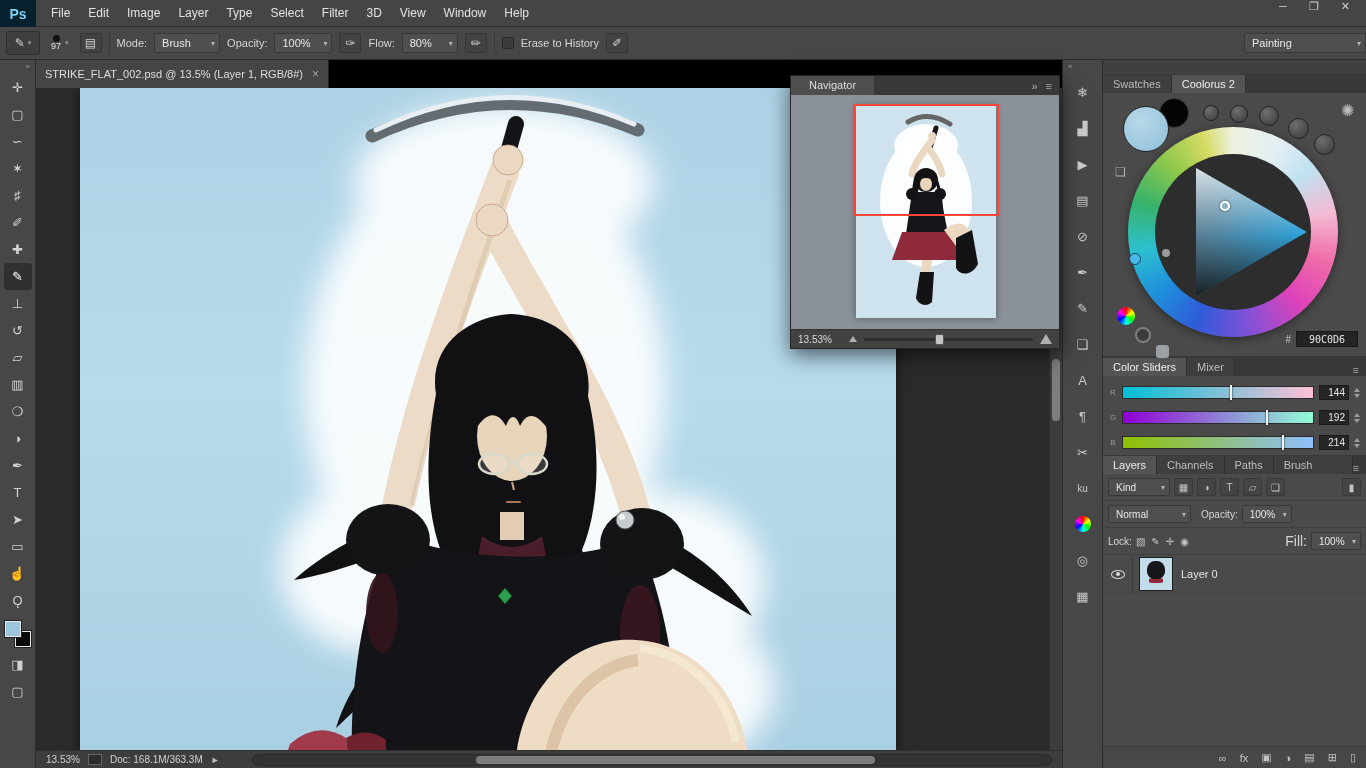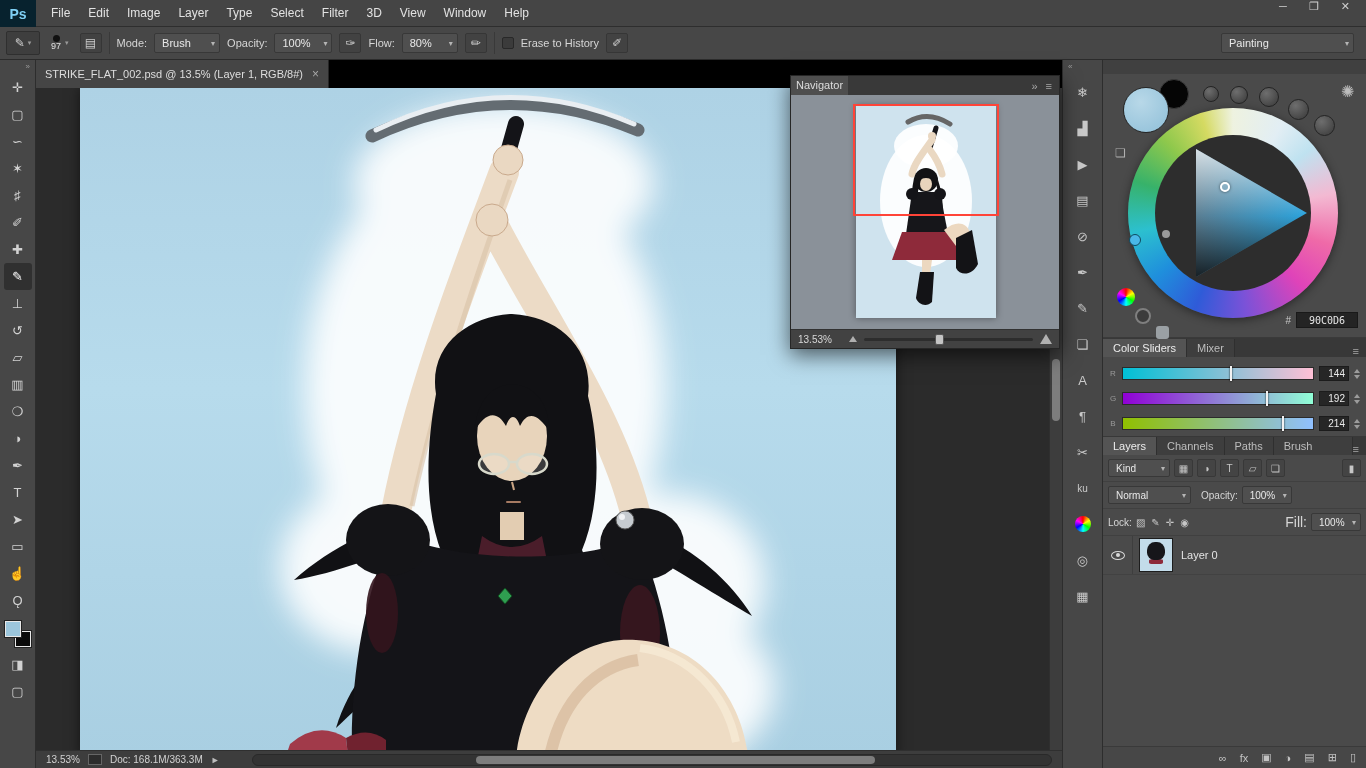--- a/index.html
+++ b/index.html
@@ -18,21 +18,21 @@
 .tp{width:34px;height:24px;background:#3e3e3e;border:1px solid #2f2f2f;border-radius:2px;display:flex;align-items:center;justify-content:center;gap:3px;font-size:12px;color:#d8d8d8}
 .bchip{height:26px;display:flex;align-items:center;gap:4px;padding:0 4px;border-radius:2px}
 .bdot{width:7px;height:7px;border-radius:50%;background:#111;margin:0 auto}
 .bnum{font-size:9px;color:#e0e0e0;text-align:center;line-height:1}
 .opt-sep{width:1px;height:22px;background:#393939}
 .lbl{color:#d6d6d6;font-size:11px}
 .combo{height:20px;background:#4f4f4f;border:1px solid #383838;border-radius:2px;display:flex;align-items:center;padding:0 4px 0 7px;color:#e8e8e8;font-size:11px}
 .dd::after{content:"▾";font-size:8px;color:#b5b5b5;margin-left:auto;padding-left:6px}
 .icon-btn{width:22px;height:20px;display:flex;align-items:center;justify-content:center;font-size:12px;color:#cdcdcd;background:#424242;border:1px solid #363636;border-radius:2px}
 .chk{width:12px;height:12px;background:#3b3b3b;border:1px solid #282828;border-radius:2px}
-.ws{margin-left:auto;margin-right:12px;width:133px}
+.ws{margin-left:auto;margin-right:0;width:122px}
 
 
 .toolbar{position:absolute;top:60px;left:0;bottom:0;width:36px;background:#474747;border-right:1px solid #2d2d2d;display:flex;flex-direction:column;align-items:center}
 .tb-head{height:14px;font-size:8px;color:#9a9a9a;line-height:14px;align-self:flex-end;padding-right:5px}
 .tool{width:28px;height:27px;display:flex;align-items:center;justify-content:center;font-size:13px;color:#d2d2d2;border-radius:3px}
 .tool.selected{background:#303030;color:#fff}
 .swatches{width:26px;height:26px;position:relative;margin:7px 0 4px}
 .sw-fg{position:absolute;left:0;top:0;width:16px;height:16px;background:#9cc6dc;border:1px solid #e8e8e8;box-shadow:0 0 0 1px #222;z-index:2}
 .sw-bg{position:absolute;right:0;bottom:0;width:16px;height:16px;background:#0a0a0a;border:1px solid #e8e8e8;box-shadow:0 0 0 1px #222}
 
@@ -122,21 +122,21 @@
 .thumb.checker::after{content:"";position:absolute;left:22%;top:8%;width:56%;height:66%;background:#15151a;border-radius:45%}
 .thumb.photo{background:#c3dcea}
 .thumb.photo::after{content:"";position:absolute;left:22%;top:8%;width:56%;height:58%;background:#16161a;border-radius:45% 45% 40% 40%}
 .thumb.photo::before{content:"";position:absolute;left:27%;top:62%;width:46%;height:16%;background:#8e2a3a;border-radius:30%}
 .lname{margin-left:8px;font-size:11px;color:#e4e4e4;align-self:center}
 .lbottom{height:22px;border-top:1px solid #3a3a3a;background:#474747;display:flex;align-items:center;justify-content:flex-end;gap:13px;padding-right:10px;color:#c2c2c2;font-size:11px}
 
 
 .navigator{position:absolute;left:790px;top:75px;width:270px;background:#474747;border:1px solid #262626;box-shadow:0 6px 20px rgba(0,0,0,.6);z-index:20}
 .nav-head{height:19px;background:#393939;display:flex;align-items:center}
-.nav-tab{background:#4e4e4e;height:19px;line-height:19px;padding:0 5px;font-size:11px;color:#ddd}
+.nav-tab{background:#4e4e4e;height:19px;line-height:19px;padding:0 18px;font-size:11px;color:#ddd}
 .nav-body{position:relative;height:234px;background:#8a9199}
 .nav-thumb{position:absolute;left:65px;top:11px;width:140px;height:212px;box-shadow:0 0 7px rgba(0,0,0,.4)}
 .nav-proxy{position:absolute;left:62px;top:9px;width:146px;height:112px;border:2px solid #ff4438}
 .nav-foot{height:19px;background:#424242;border-top:1px solid #323232;display:flex;align-items:center;gap:7px;padding:0 7px;font-size:10px;color:#d8d8d8}
 .mtn-s{width:0;height:0;border-left:4px solid transparent;border-right:4px solid transparent;border-bottom:6px solid #b0b0b0}
 .mtn-l{width:0;height:0;border-left:6px solid transparent;border-right:6px solid transparent;border-bottom:10px solid #b0b0b0}
 .nav-slider{flex:1;height:3px;background:#2d2d2d;border-radius:2px;position:relative}
 .nav-sthumb{position:absolute;left:42%;top:-4px;width:9px;height:11px;background:#c4c4c4;border:1px solid #555;border-radius:2px}
 </style>
 </head>
@@ -329,20 +329,24 @@
     <div class="dock-icon kutxt">ku</div>
     <div class="dock-icon">
         <div class="rainbow"></div>
       </div>
     <div class="dock-icon">◎</div>
     <div class="dock-icon">▦</div>
   </div>
 
   <div class="panels">
     <div class="pspacer"></div>
+    <div class="ptabs">
+      <div class="ptab">Swatches</div>
+      <div class="ptab active">Coolorus 2</div>
+    </div>
 
     <div class="coolorus">
       <div class="wheel">
         <div class="wheel-inner"></div>
         <div class="tri"></div>
         <div class="white-ring"></div>
         <div class="cyan-dot"></div>
         <div class="gray-dot"></div>
       </div>
       <div class="cool-fg"></div>

